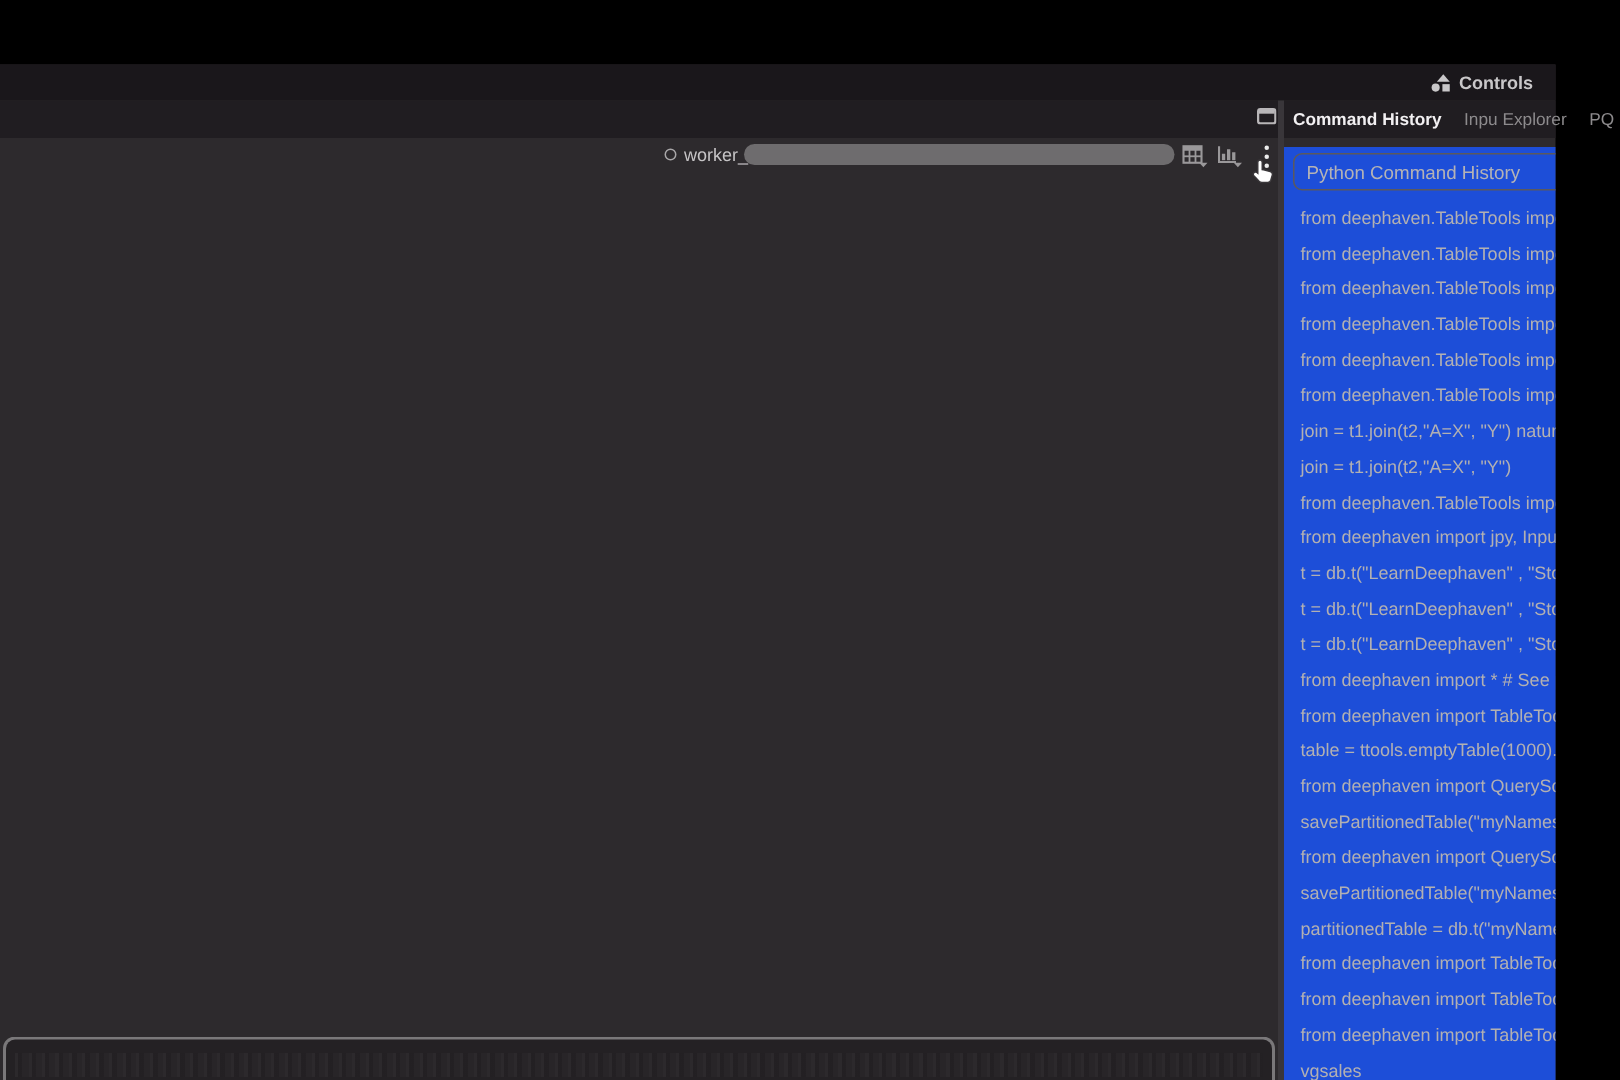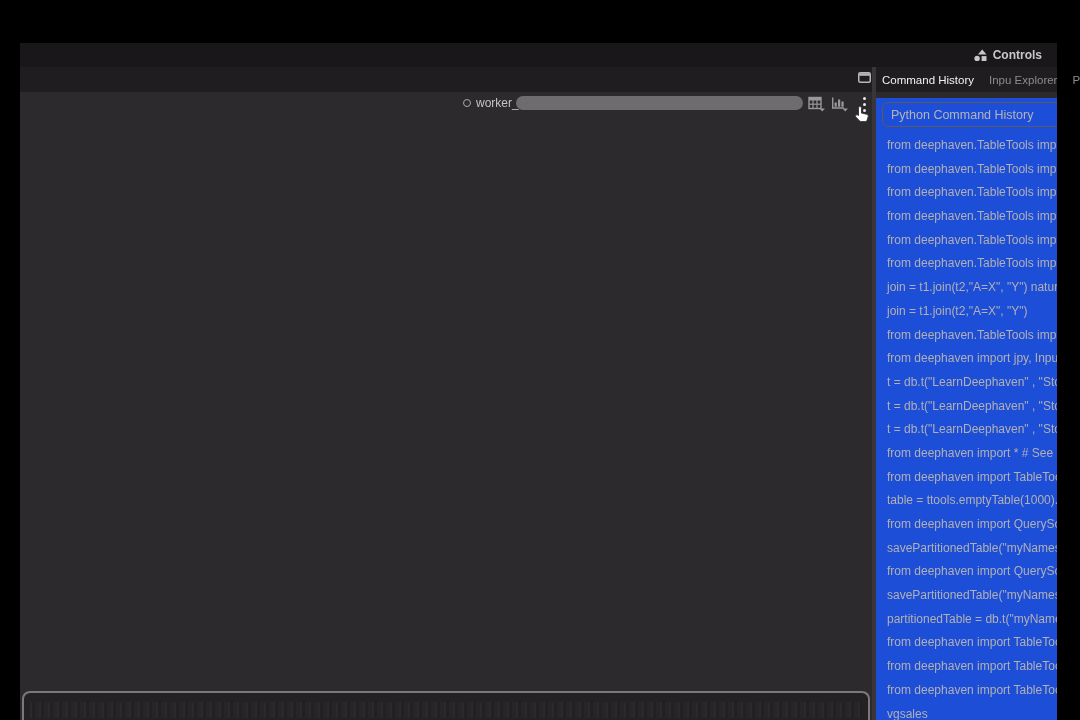--- a/index.html
+++ b/index.html
@@ -1,31 +1,31 @@
 <!DOCTYPE html>
 <html><head>
 <meta charset="utf-8">
 <style>
   * { margin:0; padding:0; box-sizing:border-box; }
   html,body { width:1080px; height:720px; background:#000; overflow:hidden;
               font-family:"Liberation Sans", sans-serif; }
-  .app { position:absolute; left:0; top:43px; width:1037px; height:677px; background:#2d2a2d;margin-left:20px; }
+  .app { position:absolute; left:0; top:43px; width:1037px; height:677px; background:#2d2a2d; }
 
   
   .toolbar { position:absolute; left:0; top:0; width:1037px; height:24px; background:#1a171b;
              display:flex; align-items:center; justify-content:flex-end; padding-right:15px; }
   .controls-btn { display:flex; align-items:center; gap:6px; color:#c9c7c9; font-size:12px;
                   font-weight:bold; cursor:pointer; }
 
   
   .tabstrip { position:absolute; left:0; top:24px; width:1037px; height:25px; background:#201d21; }
   .win-icon { position:absolute; left:838px; top:5px; width:13px; height:11px; }
   .right-tabs { position:absolute; left:862px; top:0; height:25px; display:flex; align-items:center; gap:15px; white-space:nowrap; }
   .tab { font-size:11.5px; color:#8d8b8d; cursor:pointer; }
-  .tab.active { color:#f2f0f2; font-weight:normal; }
+  .tab.active { color:#f2f0f2; font-weight:bold; }
 
   
   .main-panel { position:absolute; left:0; top:49px; width:852px; height:628px; background:#2d2a2d; overflow:hidden; }
   .worker-row { position:absolute; left:0; top:0; width:852px; height:26px; }
   .status-ring { position:absolute; left:443px; top:7px; width:8px; height:8px; border:1.5px solid #a8a6a8; border-radius:50%; }
   .worker-label { position:absolute; left:456px; top:4px; font-size:12px; color:#c6c4c6; line-height:15px; }
   .redacted-bar { position:absolute; left:496px; top:4px; width:287px; height:14px; border-radius:7px; background:#6e6c6e; }
   .icon-btn { position:absolute; top:2px; width:20px; height:20px; display:flex; align-items:center; justify-content:center; cursor:pointer; }
   .tbl-btn { left:787px; } .chart-btn { left:810px; } .kebab-btn { left:834px; }
   .kebab { display:flex; flex-direction:column; gap:3px; align-items:center; }

